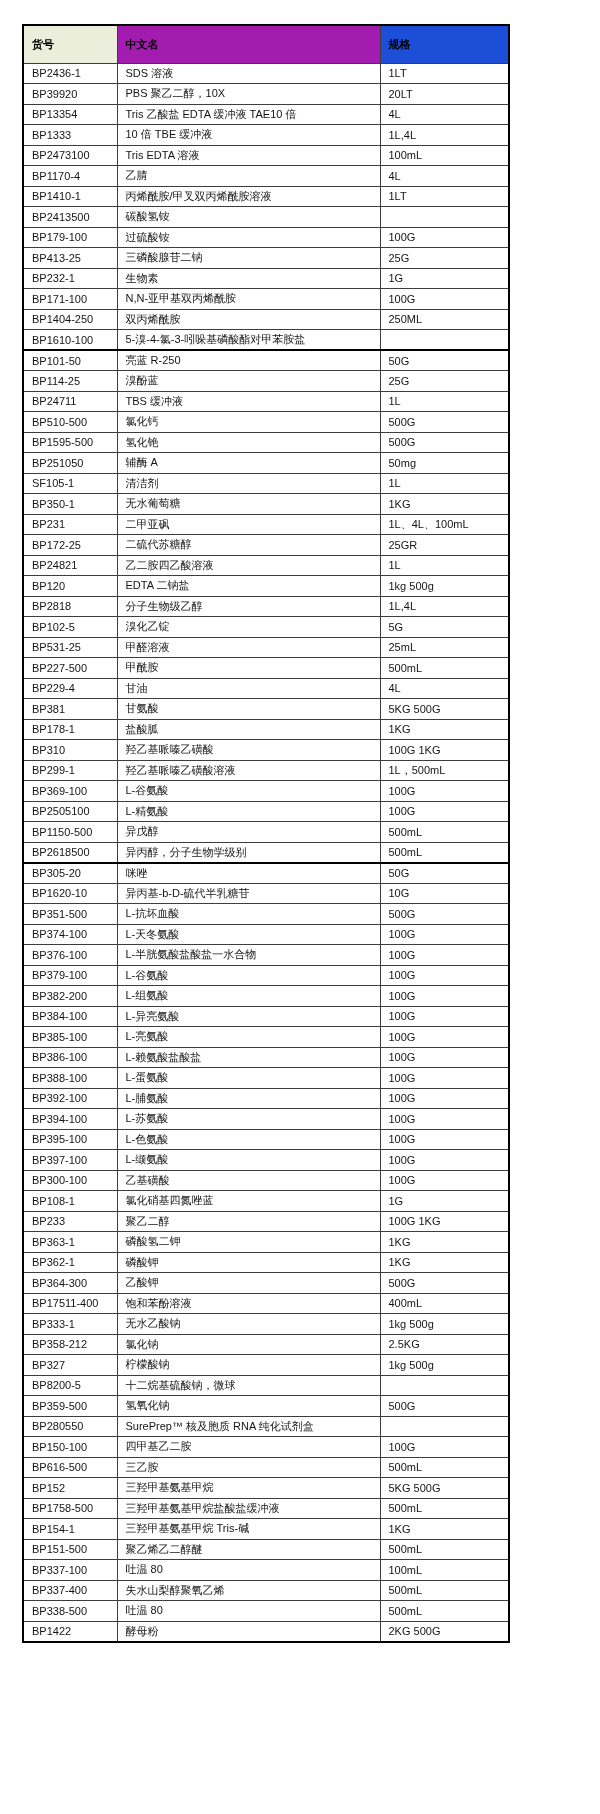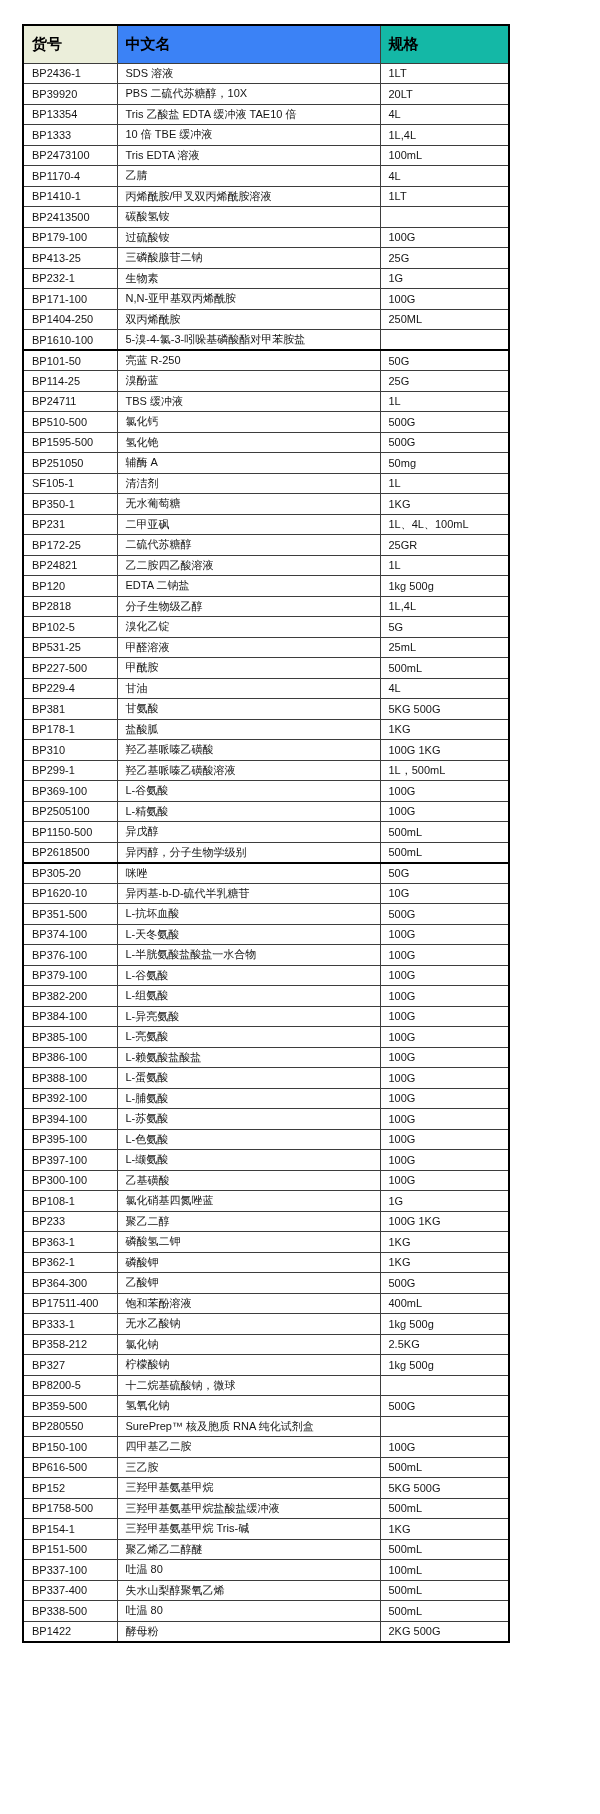--- a/index.html
+++ b/index.html
@@ -27,21 +27,21 @@
     border: 1px solid #3d3d3d;
     overflow: hidden;
     white-space: nowrap;
     text-align: left;
     vertical-align: middle;
     box-sizing: border-box;
   }
   table.catalog th {
     height: 38px;
     padding: 0 8px;
-    font-size: 15px;
+    font-size: 11px;
     font-weight: bold;
     color: #000000;
   }
   table.catalog td {
     height: 20.5px;
     padding: 0 8px;
     font-size: 11px;
     font-weight: normal;
     color: #141414;
   }
@@ -57,33 +57,33 @@
 <div class="page">
   <table class="catalog">
     <colgroup>
       <col style="width:94px">
       <col style="width:263px">
       <col style="width:129px">
     </colgroup>
     <thead>
       <tr>
         <th style="background: rgb(235, 238, 218);">货号</th>
-        <th style="background: #3b82f6;">中文名</th>
-        <th style="background: #14b8a6;">规格</th>
+        <th style="background: #a21caf;">中文名</th>
+        <th style="background: #1d4ed8;">规格</th>
       </tr>
     </thead>
     <tbody>
         <tr>
           <td>BP2436-1</td>
           <td>SDS 溶液</td>
           <td>1LT</td>
         </tr>
         <tr>
           <td>BP39920</td>
-          <td>PBS 二硫代苏糖醇，10X</td>
+          <td>PBS 聚乙二醇，10X</td>
           <td>20LT</td>
         </tr>
         <tr>
           <td>BP13354</td>
           <td>Tris 乙酸盐 EDTA 缓冲液 TAE10 倍</td>
           <td>4L</td>
         </tr>
         <tr>
           <td>BP1333</td>
           <td>10 倍 TBE 缓冲液</td>

